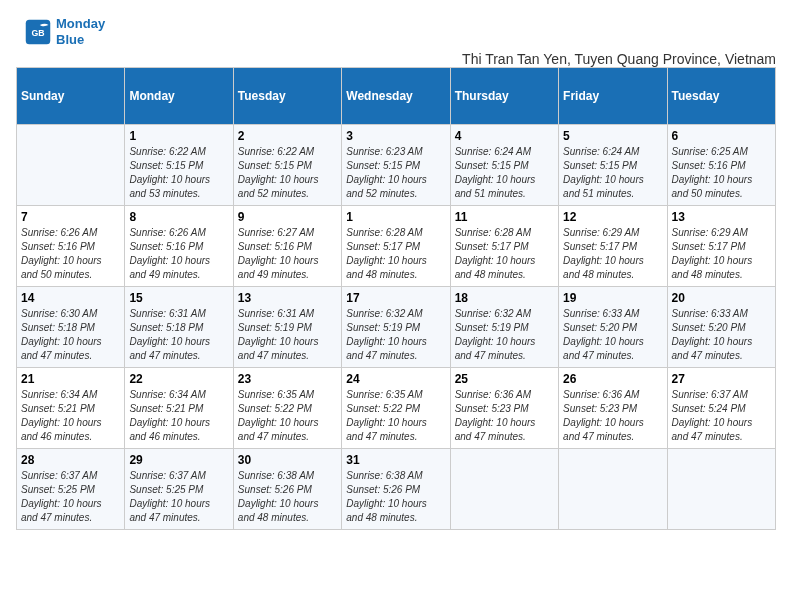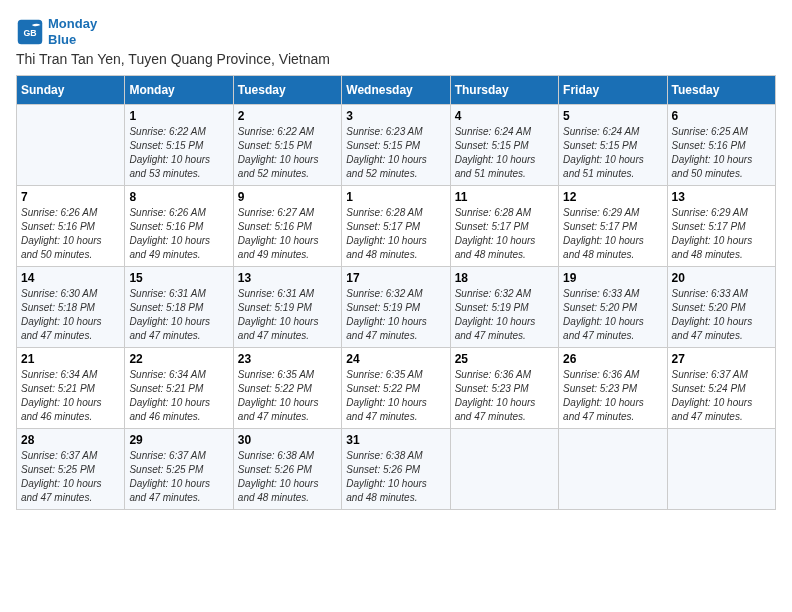--- a/index.html
+++ b/index.html
@@ -8,20 +8,21 @@
       background: #fff;
       width: 792px;
       min-height: 612px;
       padding: 16px;
     }
     .header-top {
       display: flex;
       align-items: center;
       justify-content: space-between;
       margin-bottom: 4px;
+      margin-left: 8px;
     }
     .logo {
       display: flex;
       align-items: center;
       gap: 4px;
     }
     .logo-text {
       font-size: 13px;
       font-weight: bold;
       color: #333;
@@ -34,34 +35,33 @@
       width: 28px;
       height: 28px;
     }
     .month-title {
       font-size: 32px;
       font-weight: bold;
       color: #222;
       text-align: right;
     }
     .subtitle {
-      text-align: left;
+      text-align: right;
       font-size: 14px;
       color: #333;
-      margin-bottom: 8px;
     }
     table {
       width: 100%;
       border-collapse: collapse;
       font-size: 10.5px;
     }
     thead tr th {
       background-color: #1a6fb5;
       color: #fff;
-      padding: 7px 4px;
+      padding: 21px 4px;
       text-align: left;
       font-size: 12px;
       font-weight: bold;
       border: 1px solid #ccc;
     }
     tbody tr td {
       border: 1px solid #ccc;
       padding: 4px;
       vertical-align: top;
       width: 108px;

